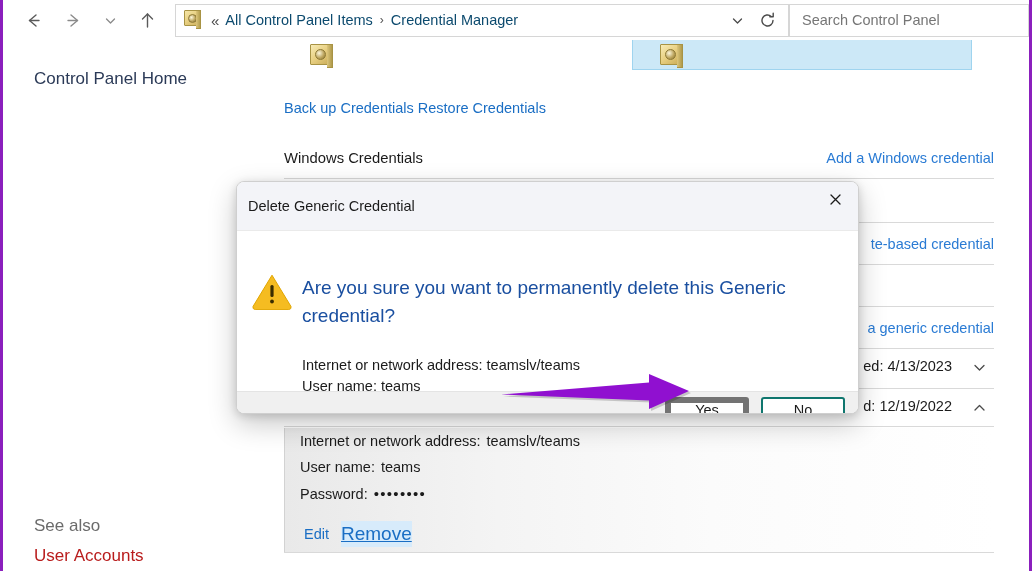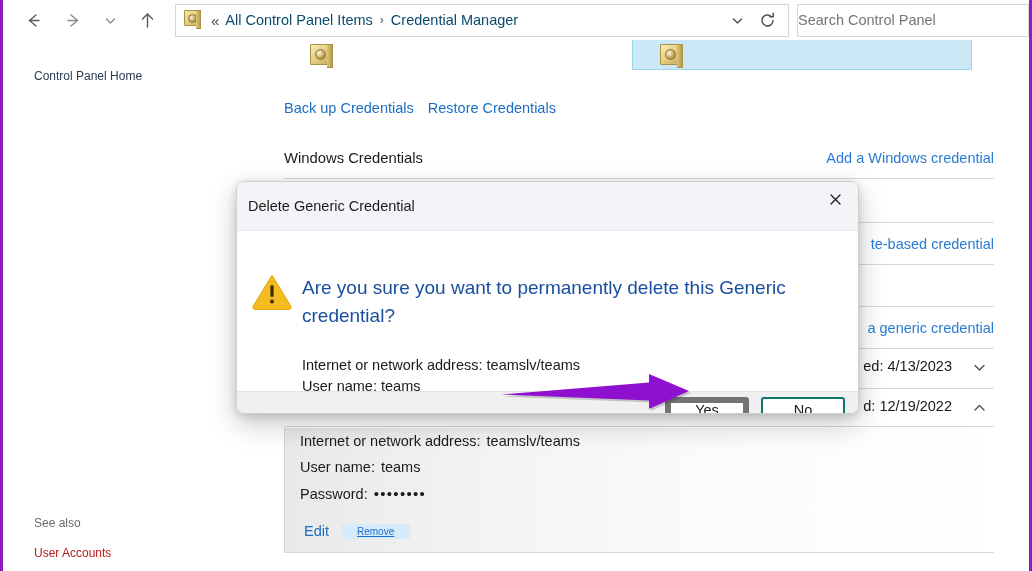--- a/index.html
+++ b/index.html
@@ -74,40 +74,40 @@
     font-size: 14.5px; color: #0c4a6e; white-space: nowrap;
   }
   .crumb-arrow { color: #555; font-size: 12px; margin: 0 7px; }
   .addr-spacer { flex: 1 1 auto; }
   .addr-chev, .refresh {
     width: 30px; height: 28px;
     display: flex; align-items: center; justify-content: center;
     color: #4a4a4a;
   }
   .searchbox {
-    margin-left: 8px;
+    margin-left: 0;
     height: 33px;
     flex: 1 1 auto;
     border: 1px solid #d6d6d6;
     background: #ffffff;
     display: flex; align-items: center;
-    padding-left: 0;
+    padding-left: 12px;
     margin-right: 0px;
   }
   .searchbox .ph { font-size: 14.5px; color: #767676; }
 
   
   .sidebar {
     position: absolute; left: 0; top: 40px;
     width: 229px; height: 528px;
     background: #ffffff;
   }
   .side-link {
     position: absolute;
-    font-size: 12px;
+    font-size: 17px;
     color: #2b3a57;
     white-space: nowrap;
   }
   #side-home { left: 31px; top: 29px; }
   #side-seealso { left: 31px; top: 476px; color: #6b6b6b; }
   #side-useracct { left: 31px; top: 506px; color: #b91c1c; }
 
   
   .content {
     position: absolute; left: 229px; top: 40px;
@@ -145,21 +145,21 @@
     position: absolute;
     left: 400px; top: -4px;
     width: 340px; height: 34px;
     background: #cce8f7;
     border: 1px solid #9fd4ef;
   }
   #vault-windows { left: 428px; top: 4px; }
 
   .linkrow {
     position: absolute; left: 52px; top: 60px;
-    display: flex; gap: 14px;
+    display: flex; gap: 4px;
   }
   .link {
     font-size: 14.5px; color: #0a6ed1; cursor: pointer; white-space: nowrap;
   }
   .link.navy { color: #1a6ec4; }
 
   .section-head {
     position: absolute;
     left: 52px;
     width: 710px;
@@ -222,24 +222,24 @@
   .dots { letter-spacing: 1.3px; font-size: 15px; }
 
   .det-actions {
     position: absolute; left: 15px; top: 93px;
     display: flex; align-items: center; gap: 0px;
   }
   .act-edit {
     font-size: 14.5px; color: #1a6ec4; padding: 2px 4px;
   }
   .act-remove {
-    font-size: 10px; color: #1a6ec4;
+    font-size: 19px; color: #1a6ec4;
     background: #d7ebfb;
     text-decoration: underline;
-    padding: 2px 16px;
+    padding: 2px 0;
     margin-left: 8px;
   }
 
   
   .dialog {
     position: absolute;
     left: 233px; top: 181px;
     width: 623px; height: 233px;
     background: #ffffff;
     border: 1px solid #cfcfcf;

